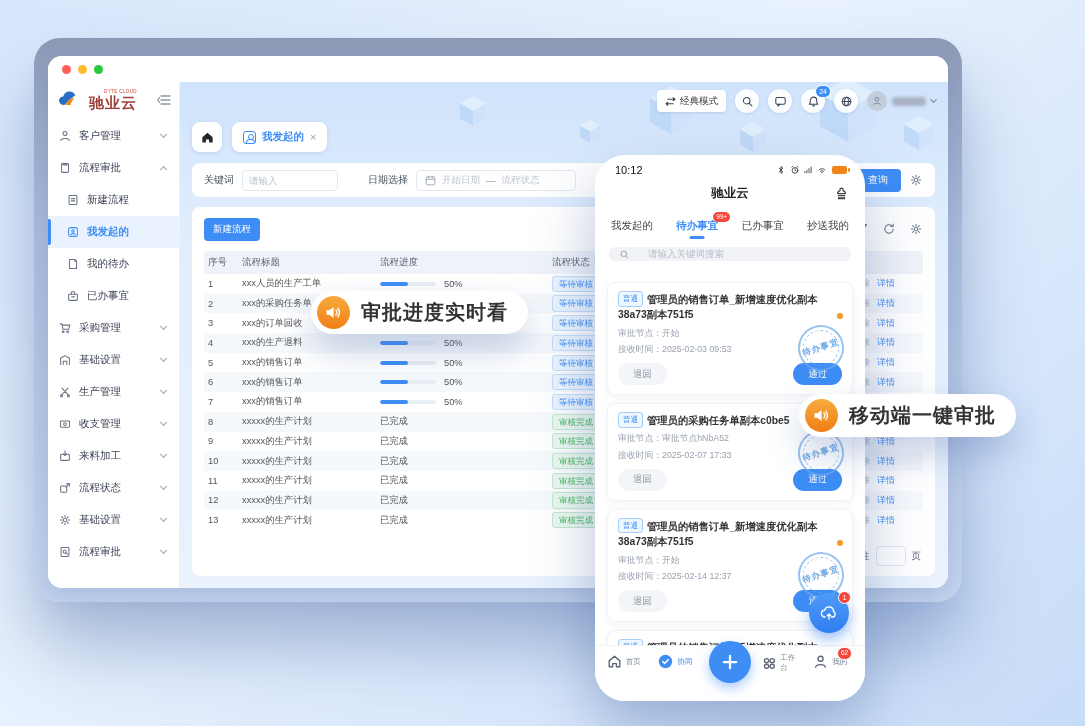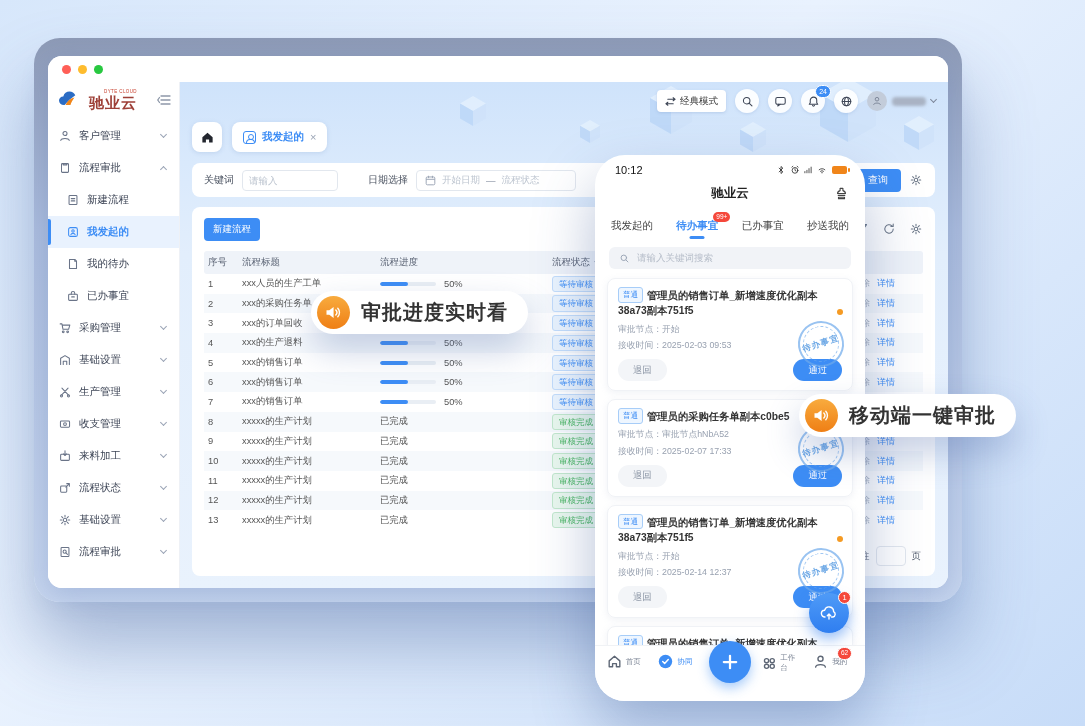--- a/index.html
+++ b/index.html
@@ -105,21 +105,21 @@
   .batt{width:15px;height:8px;border-radius:2px;background:#f08519;position:relative;margin-left:2px}
   .batt::after{content:"";position:absolute;right:-2.5px;top:2px;width:2px;height:4px;border-radius:1px;background:#f08519}
   .pheader{height:24px;position:relative;text-align:center;font-size:12.5px;font-weight:bold;color:#222;flex:none}
   .stampbtn{position:absolute;right:16px;top:1px;cursor:pointer}
   .stampbtn svg{width:15px;height:15px;stroke:#444;fill:none;stroke-width:1.2;stroke-linejoin:round}
   .ptabs{display:flex;justify-content:space-between;padding:10px 16px 7px;font-size:10.5px;color:#444;flex:none}
   .ptab{cursor:pointer;position:relative}
   .ptab.active{color:#3d8df5;font-weight:bold}
   .ptab.active::after{content:"";position:absolute;left:50%;transform:translateX(-50%);bottom:-6px;width:15px;height:3.5px;border-radius:3px;background:#3d8df5}
   .ptab .pbdg{position:absolute;top:-7px;right:-12px;background:#f5483b;color:#fff;font-size:6.5px;font-weight:normal;line-height:1;border-radius:6px;padding:1.5px 3px}
-  .psearch{margin:7px 14px 4px;height:22px;background:#f1f3f7;border-radius:6px;display:flex;align-items:center;padding:0 10px;color:#b6bdc9;font-size:9.5px;gap:7px;flex:none;cursor:text}
+  .psearch{margin:7px 14px 16px;height:14px;background:#f1f3f7;border-radius:6px;display:flex;align-items:center;padding:0 10px;color:#b6bdc9;font-size:9.5px;gap:18px;flex:none;cursor:text}
   .psearch svg{width:11px;height:11px;stroke:#9aa4b5;fill:none;stroke-width:1.4;stroke-linecap:round}
   .plist{flex:1;padding:5px 12px 0;display:flex;flex-direction:column;gap:8px;overflow:hidden}
   .pcard{position:relative;border:1px solid #f0f2f6;border-radius:8px;padding:8px 10px 9px;box-shadow:0 2px 7px rgba(150,165,190,.14);flex:none}
   .pc-title{font-size:10.3px;color:#333;font-weight:bold;line-height:1.55;padding-right:14px}
   .pbadge{display:inline-block;font-size:7.5px;color:#3d8df5;border:1px solid #a7cdf8;background:#eef6ff;border-radius:3px;padding:1px 4px;margin-right:4px;vertical-align:1.5px;font-weight:normal}
   .odot{position:absolute;right:9px;top:30px;width:6px;height:6px;background:#f59a23;border-radius:50%}
   .stamp{position:absolute;right:8px;top:42px;width:46px;height:46px;border:2px solid rgba(110,170,235,.7);border-radius:50%;transform:rotate(-18deg);display:flex;align-items:center;justify-content:center;font-size:8.5px;font-weight:bold;color:rgba(80,150,225,.85);letter-spacing:1px}
   .stamp::before{content:"";position:absolute;inset:3px;border:1px dashed rgba(110,170,235,.65);border-radius:50%}
   .pmeta{font-size:8.8px;color:#98a1b0;margin-top:4.5px}
   .pbtns{display:flex;justify-content:space-between;gap:8px;margin-top:7px}

